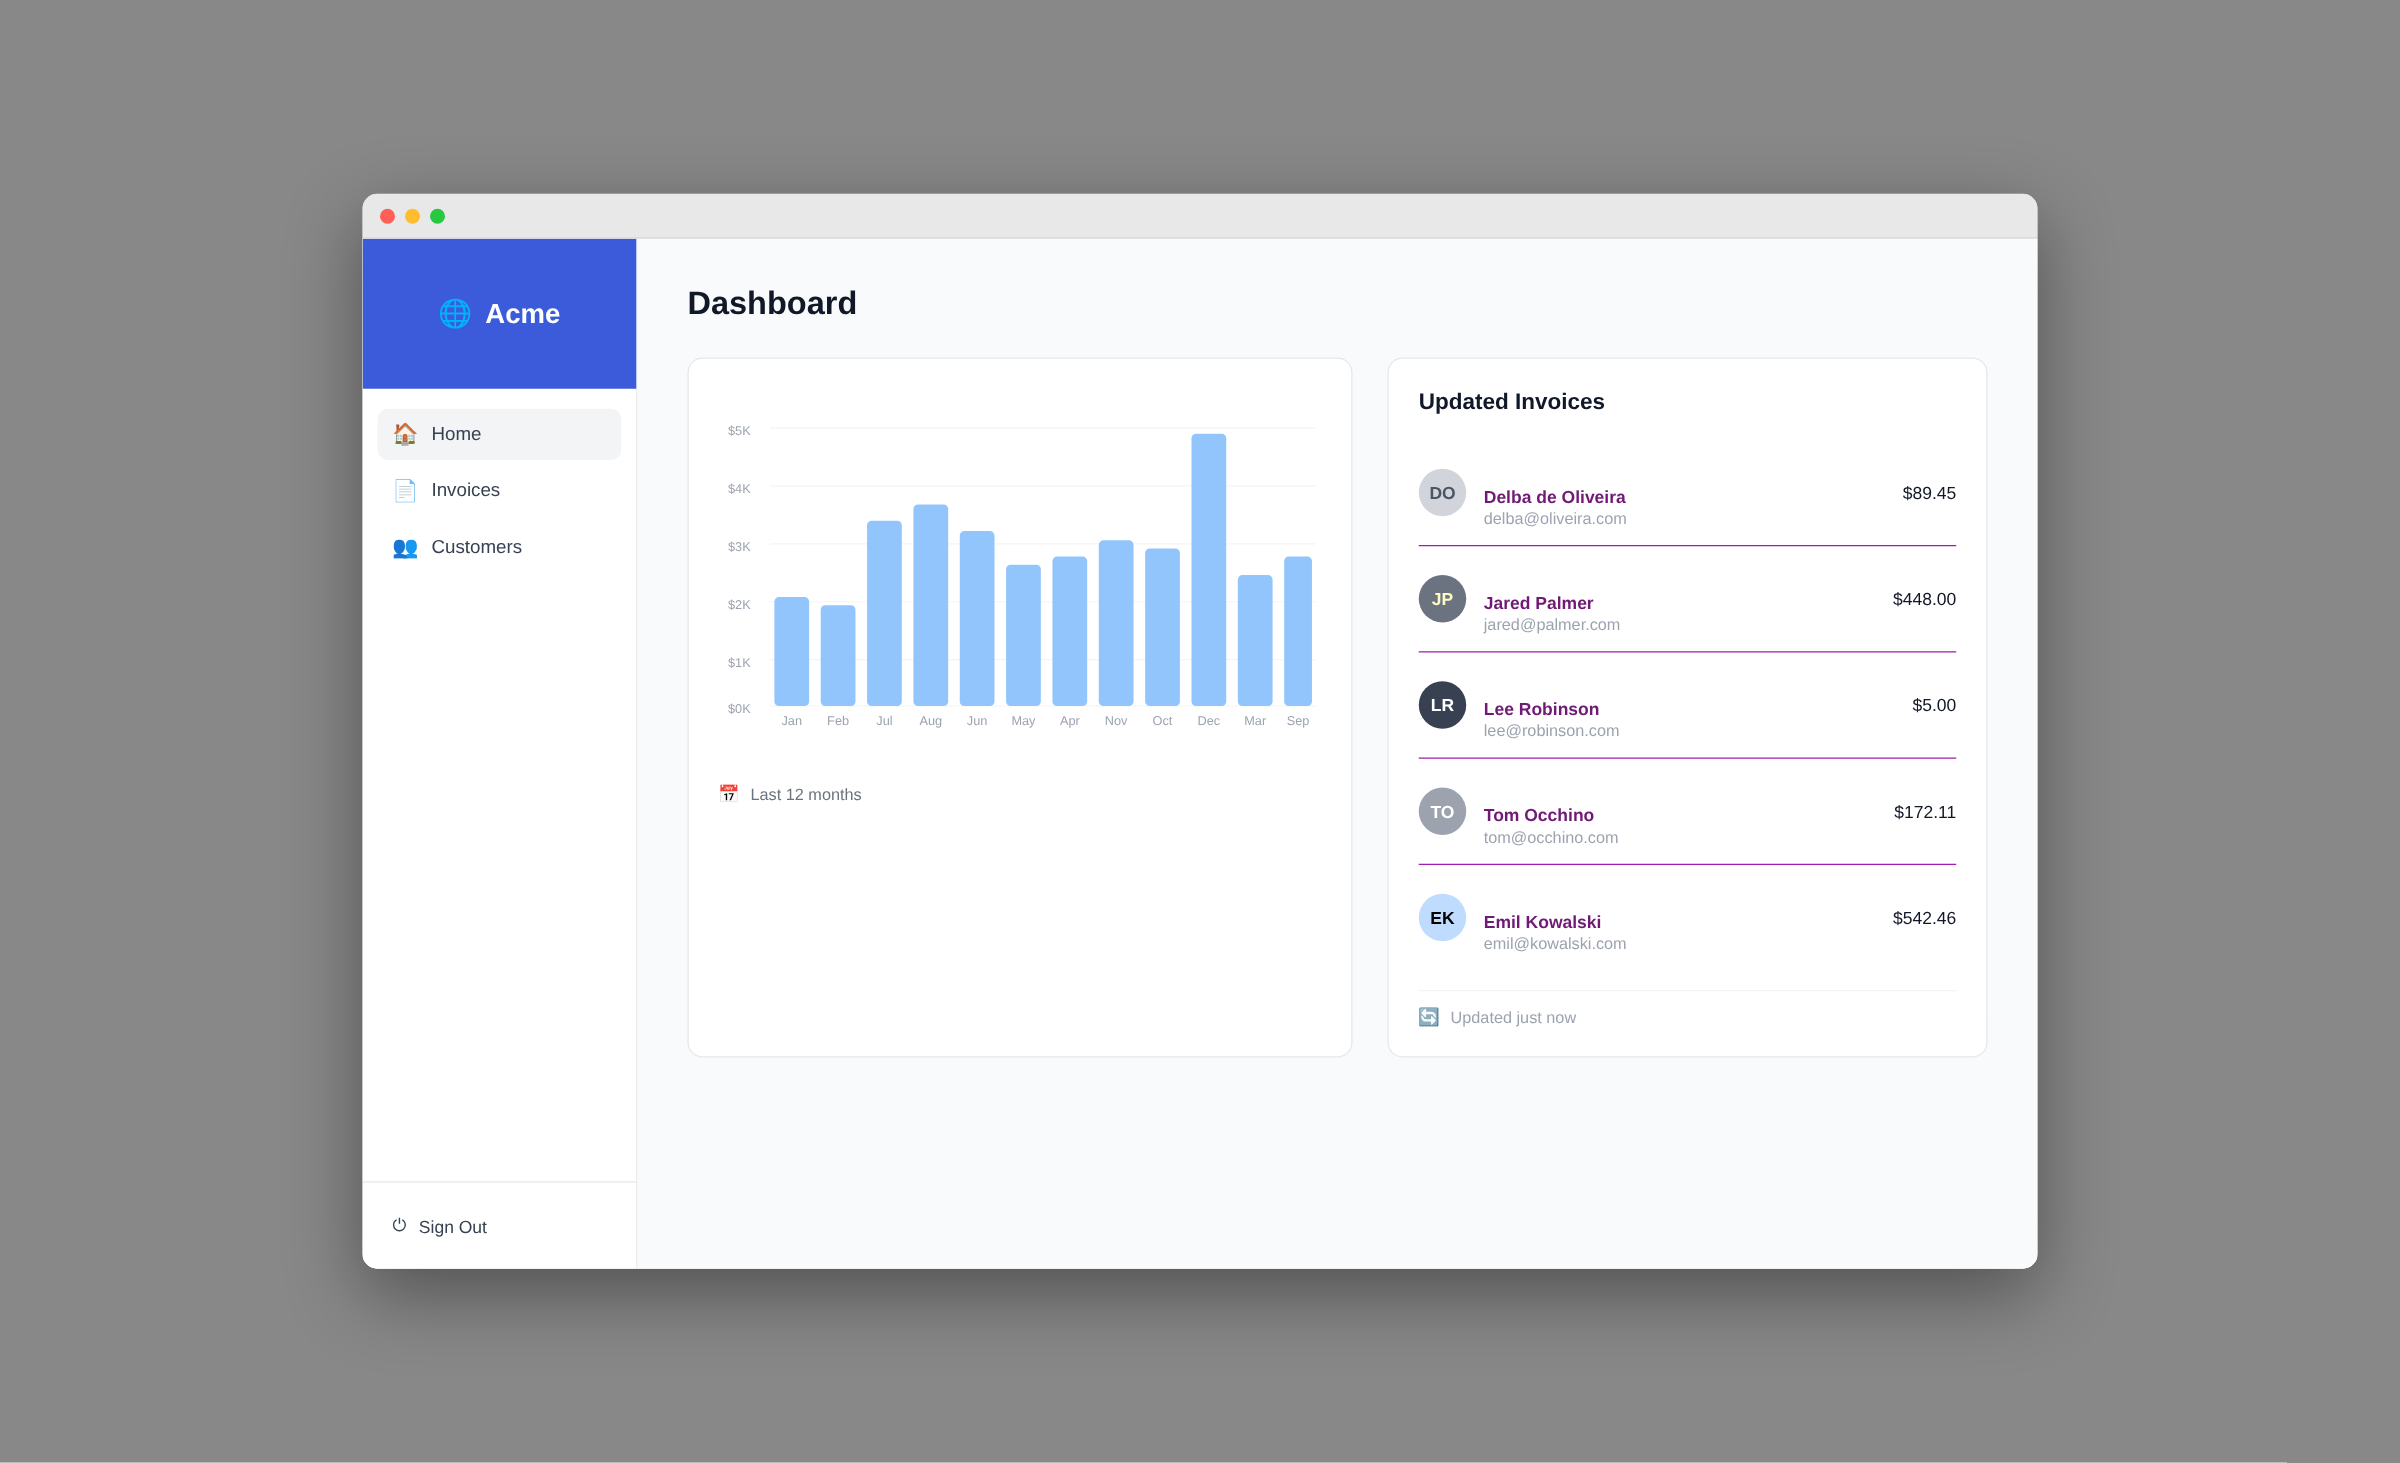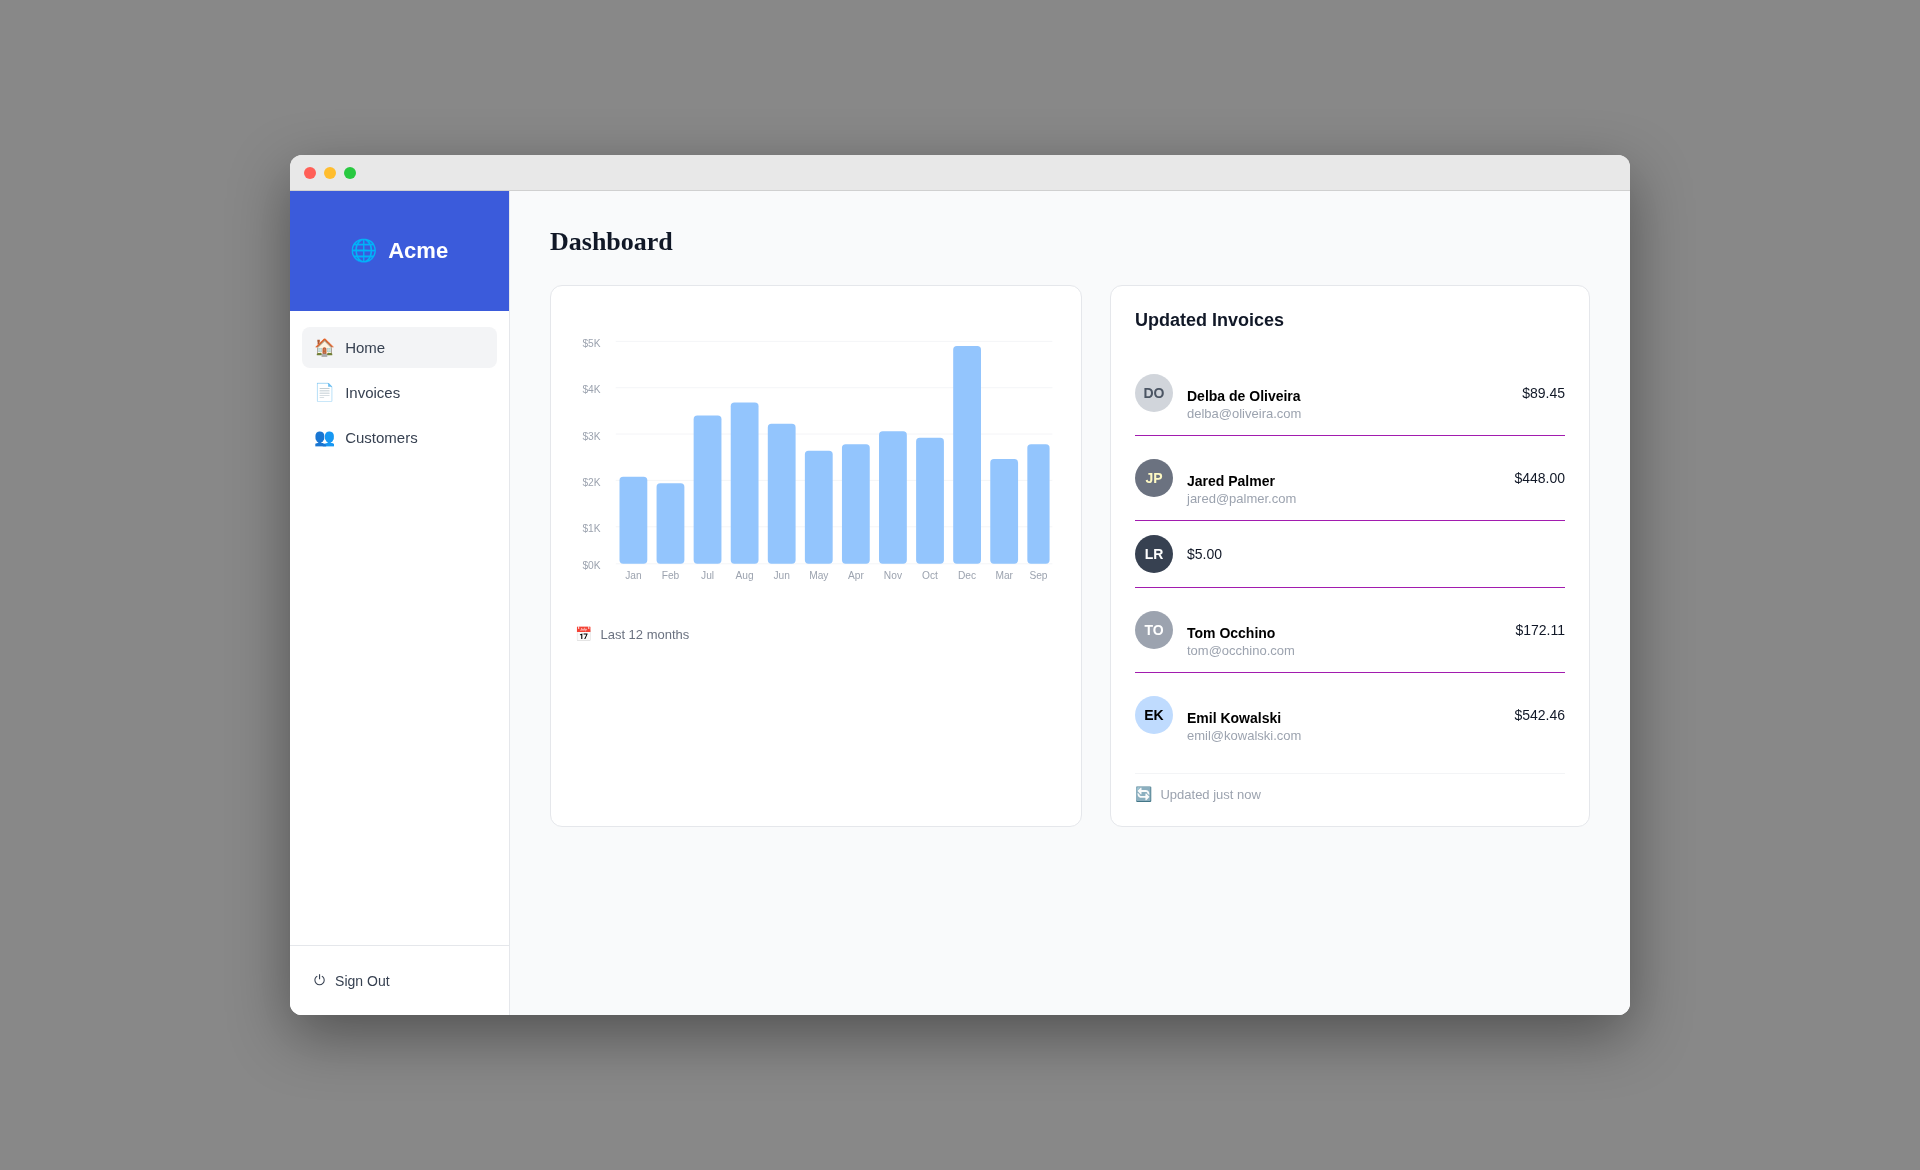--- a/index.html
+++ b/index.html
@@ -112,21 +112,20 @@
       flex: 1;
       padding: 36px 40px;
       overflow-y: auto;
       background: #f9fafb;
     }
     .page-title {
       font-size: 26px;
       font-weight: 600;
       color: #111827;
       margin-bottom: 28px;
-      font-family: Liberation Serif, serif;
     }
     .dashboard-grid {
       display: grid;
       grid-template-columns: 1fr 480px;
       gap: 28px;
     }
     
     .card {
       background: #fff;
       border: 1px solid #e5e7eb;
@@ -173,21 +172,21 @@
       flex-shrink: 0;
       overflow: hidden;
       display: flex;
       align-items: center;
       justify-content: center;
       font-size: 14px;
       font-weight: 600;
       color: #4b5563;
     }
     .invoice-info { flex: 1; }
-    .invoice-name { font-size: 14px; font-weight: 600; color: #000000; margin-top: 23px; }
+    .invoice-name { font-size: 14px; font-weight: 600; color: #701a75; margin-top: 23px; }
     .invoice-email { font-size: 13px; color: #9ca3af; margin-top: 2px; }
     .invoice-amount { font-size: 14px; font-weight: 500; color: #111827; }
     .invoices-footer {
       display: flex;
       align-items: center;
       gap: 8px;
       margin-top: 16px;
       font-size: 13px;
       color: #9ca3af;
       padding-top: 12px;
@@ -323,20 +322,24 @@
               <div class="avatar" style="background:#6b7280; color:#fef9c3;">JP</div>
               <div class="invoice-info">
                 <div class="invoice-name">Jared Palmer</div>
                 <div class="invoice-email">jared@palmer.com</div>
               </div>
               <div class="invoice-amount">$448.00</div>
             </div>
 
             <div class="invoice-item">
               <div class="avatar" style="background:#374151; color:#fff;">LR</div>
+              <div class="invoice-info">
+                <div class="invoice-name">Lee Robinson</div>
+                <div class="invoice-email">lee@robinson.com</div>
+              </div>
               <div class="invoice-amount">$5.00</div>
             </div>
 
             <div class="invoice-item">
               <div class="avatar" style="background:#9ca3af; color:#fff;">TO</div>
               <div class="invoice-info">
                 <div class="invoice-name">Tom Occhino</div>
                 <div class="invoice-email">tom@occhino.com</div>
               </div>
               <div class="invoice-amount">$172.11</div>

